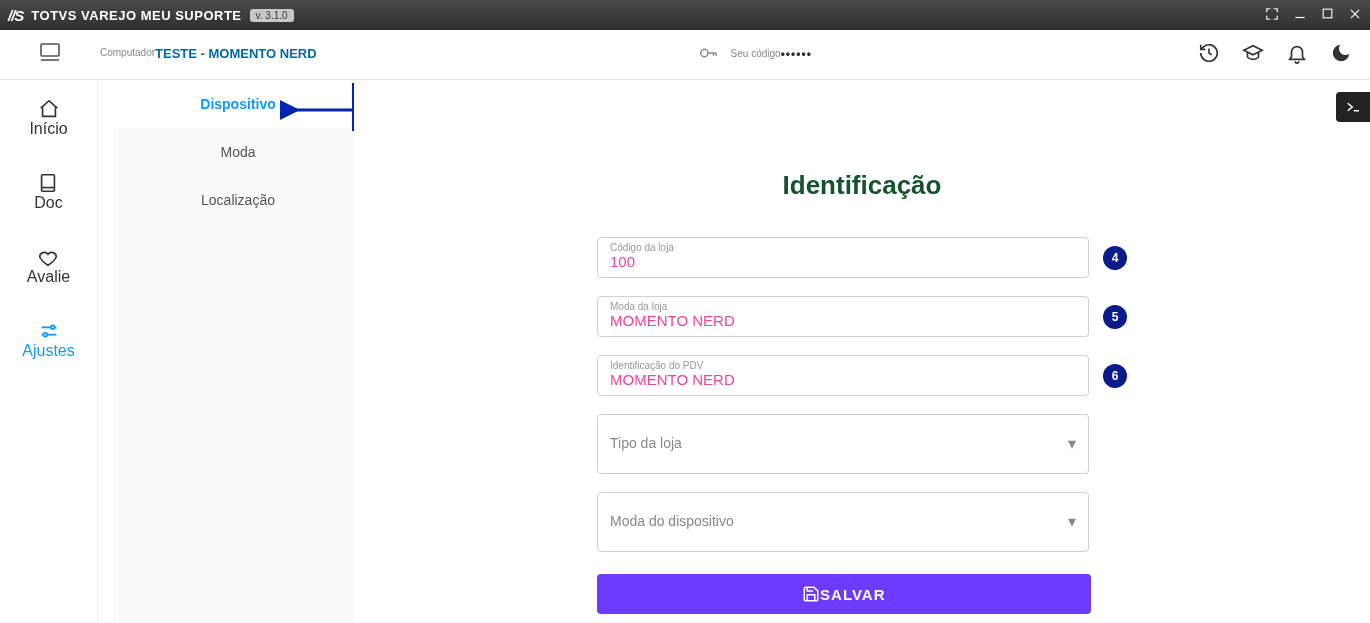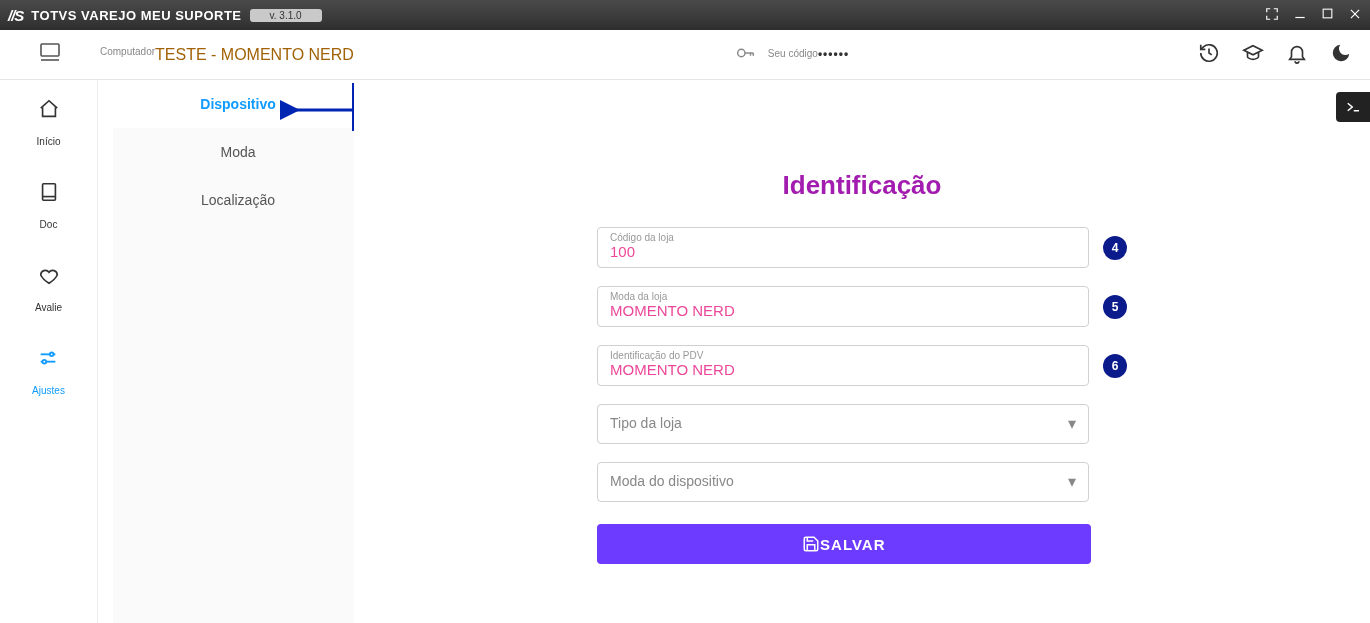--- a/index.html
+++ b/index.html
@@ -2,61 +2,61 @@
 <html><head>
   <meta charset="utf-8">
   <style>
     * { margin:0; padding:0; box-sizing:border-box; font-family: "Segoe UI", Arial, sans-serif; }
     body { width:1370px; height:623px; background:#fff; position:relative; overflow:hidden; }
 
     
     .titlebar { height:30px; background:linear-gradient(to bottom,#4a4a4a 0%,#3a3a3a 60%,#2e2e2e 100%); color:#fff; display:flex; align-items:center; padding:0 8px; font-size:13px; }
     .titlebar .logo { font-weight:700; font-style:italic; letter-spacing:-1px; margin-right:8px; font-size:15px;}
     .titlebar .appname { font-weight:600; letter-spacing:0.5px; }
-    .titlebar .version { background:#c9c9c9; color:#333; font-size:10px; padding:1px 20px; border-radius:3px; margin-left:8px; }
+    .titlebar .version { background:#c9c9c9; color:#333; font-size:10px; padding:1px 6px; border-radius:3px; margin-left:8px; }
     .titlebar .spacer { flex:1; }
     .titlebar .winbtns { display:flex; gap:14px; align-items:center; }
     .titlebar .winbtns span { cursor:pointer; font-size:14px; }
 
     
     .infobar { height:50px; border-bottom:1px solid #e5e5e5; display:flex; align-items:center; padding:0 18px 0 100px; }
     .monitor-icon { position:absolute; left:38px; top:40px; color:#555; }
     .info-block { display:flex; flex-direction:row; line-height:1.1; }
     .info-block .lbl { font-size:10px; color:#888; }
-    .info-block .val { font-size:16px; color:#a16207; font-weight:400; }
+    .info-block .val { font-size:13px; color:#0369a1; font-weight:700; }
     .info-sep { width:380px; }
     .key-icon { margin-right:12px; color:#888; }
     .info-dots { letter-spacing:1px; font-weight:bold; color:#333; font-size:12px; }
     .header-icons { margin-left:auto; display:flex; gap:22px; align-items:center; color:#333; }
     .header-icons svg { cursor:pointer; }
 
     
     .leftrail { position:absolute; left:0; top:80px; bottom:0; width:98px; border-right:1px solid #eee; display:flex; flex-direction:column; align-items:center; padding-top:18px; gap:34px;}
-    .rail-item { display:flex; flex-direction:column; align-items:center; gap:16px; font-size:10px; color:#333; cursor:pointer;}
+    .rail-item { display:flex; flex-direction:column; align-items:center; gap:0; font-size:16px; color:#333; cursor:pointer;}
     .rail-item.active { color:#0f9bff; }
     .rail-item svg { }
 
     
     .subside { position:absolute; left:113px; top:80px; bottom:0; width:256px; background:#fafafa; border-right:6px solid #3b82f6; }
     .subside .item { height:48px; display:flex; align-items:center; justify-content:center; font-size:14px; color:#555; cursor:pointer;}
     .subside .item.active { color:#0f9bff; font-weight:600; background:#fff; }
 
     
     .arrow-ann { position:absolute; left:280px; top:98px; pointer-events:none; }
     .arrow-line { position:absolute; left:352px; top:83px; width:2px; height:48px; background:#0025b3; pointer-events:none;}
 
     
     .main { position:absolute; left:354px; right:0; top:80px; bottom:0; background:#fff; padding:30px 40px; overflow:auto;}
     .form-wrap { max-width:530px; margin:0 auto; }
-    .main h1 { text-align:center; font-size:26px; font-weight:700; color:#a21caf; margin:60px 0 26px;}
+    .main h1 { text-align:center; font-size:26px; font-weight:700; color:#14532d; margin:60px 0 36px;}
     .field-row { display:flex; align-items:center; gap:14px; margin-bottom:18px;}
     .field { flex:1; border:1px solid #d0d0d0; border-radius:4px; padding:4px 12px 6px 12px; position:relative; background:#fff;}
     .field .flabel { font-size:10px; color:#999; }
     .field .fval { font-size:15px; color:#ec4899; border:none; outline:none; width:100%; background:transparent; }
-    .field.select { height:40px; display:flex; align-items:center; }
+    .field.select { height:60px; display:flex; align-items:center; }
     .field.select .placeholder { color:#888; font-size:14px; flex:1;}
     .field.select .caret { color:#888; }
     .num-badge { width:24px; height:24px; border-radius:50%; background:#0b1b8c; color:#fff; font-size:12px; font-weight:600; display:flex; align-items:center; justify-content:center; }
     .save-btn { width:100%; background:#6d3bff; color:#fff; border:none; height:40px; border-radius:4px; font-size:15px; font-weight:600; letter-spacing:1px; display:flex; align-items:center; justify-content:center; gap:0; cursor:pointer; margin-top:4px;}
     .save-btn svg { }
 
     
     .terminal-btn { position:absolute; right:0; top:92px; width:34px; height:30px; background:#222; color:#fff; display:flex; align-items:center; justify-content:center; border-radius:4px 0 0 4px; cursor:pointer;}
   </style>
 </head>

